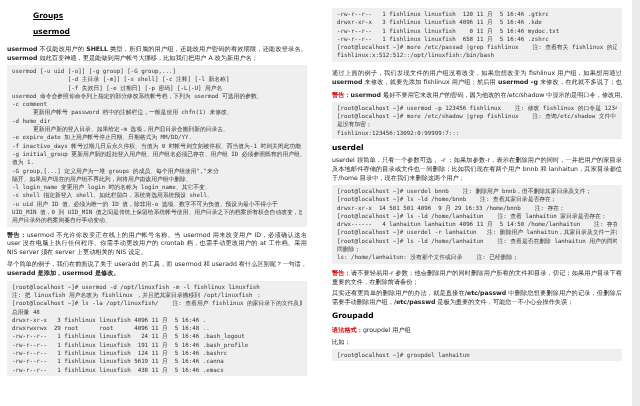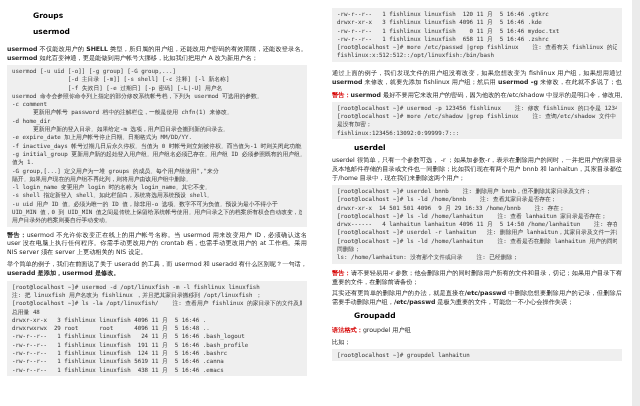--- a/index.html
+++ b/index.html
@@ -7,22 +7,22 @@
     width:640px; height:406px; background:#ffffff; overflow:hidden;
     font-family:"DejaVu Sans", sans-serif; color:#222222; position:relative;
   }
   .stage { position:absolute; inset:0; }
   .page { position:absolute; top:0; height:406px; overflow:hidden; box-sizing:border-box; background:#ffffff; }
   #page-left  { left:0;   width:320px; padding:12px 13px 0 7px; }
   #page-right { left:320px; width:312px; padding:8px 10px 0 12px; }
   .edge { position:absolute; left:632px; top:0; width:8px; height:406px; background:#ebebeb; }
 
   .h1 { font-size:7.5px; font-weight:bold; color:#000; line-height:8px; }
-  .hL { margin:0 0 8px 26px; }
-  .hR { margin-left:22px; }
+  .hL { margin:0 0 8px 26px;text-decoration:underline; }
+  .hR { }
 
   .body-p { font-size:6.2px; line-height:9px; text-align:justify; margin:0; color:#262626; overflow:hidden; }
   .b { font-weight:bold; }
   .red { color:#d60000; }
 
   .code {
     background:#efefef; color:#333333;
     font-family:"DejaVu Sans Mono", monospace;
     padding:2px 5px; overflow:hidden;
   }

